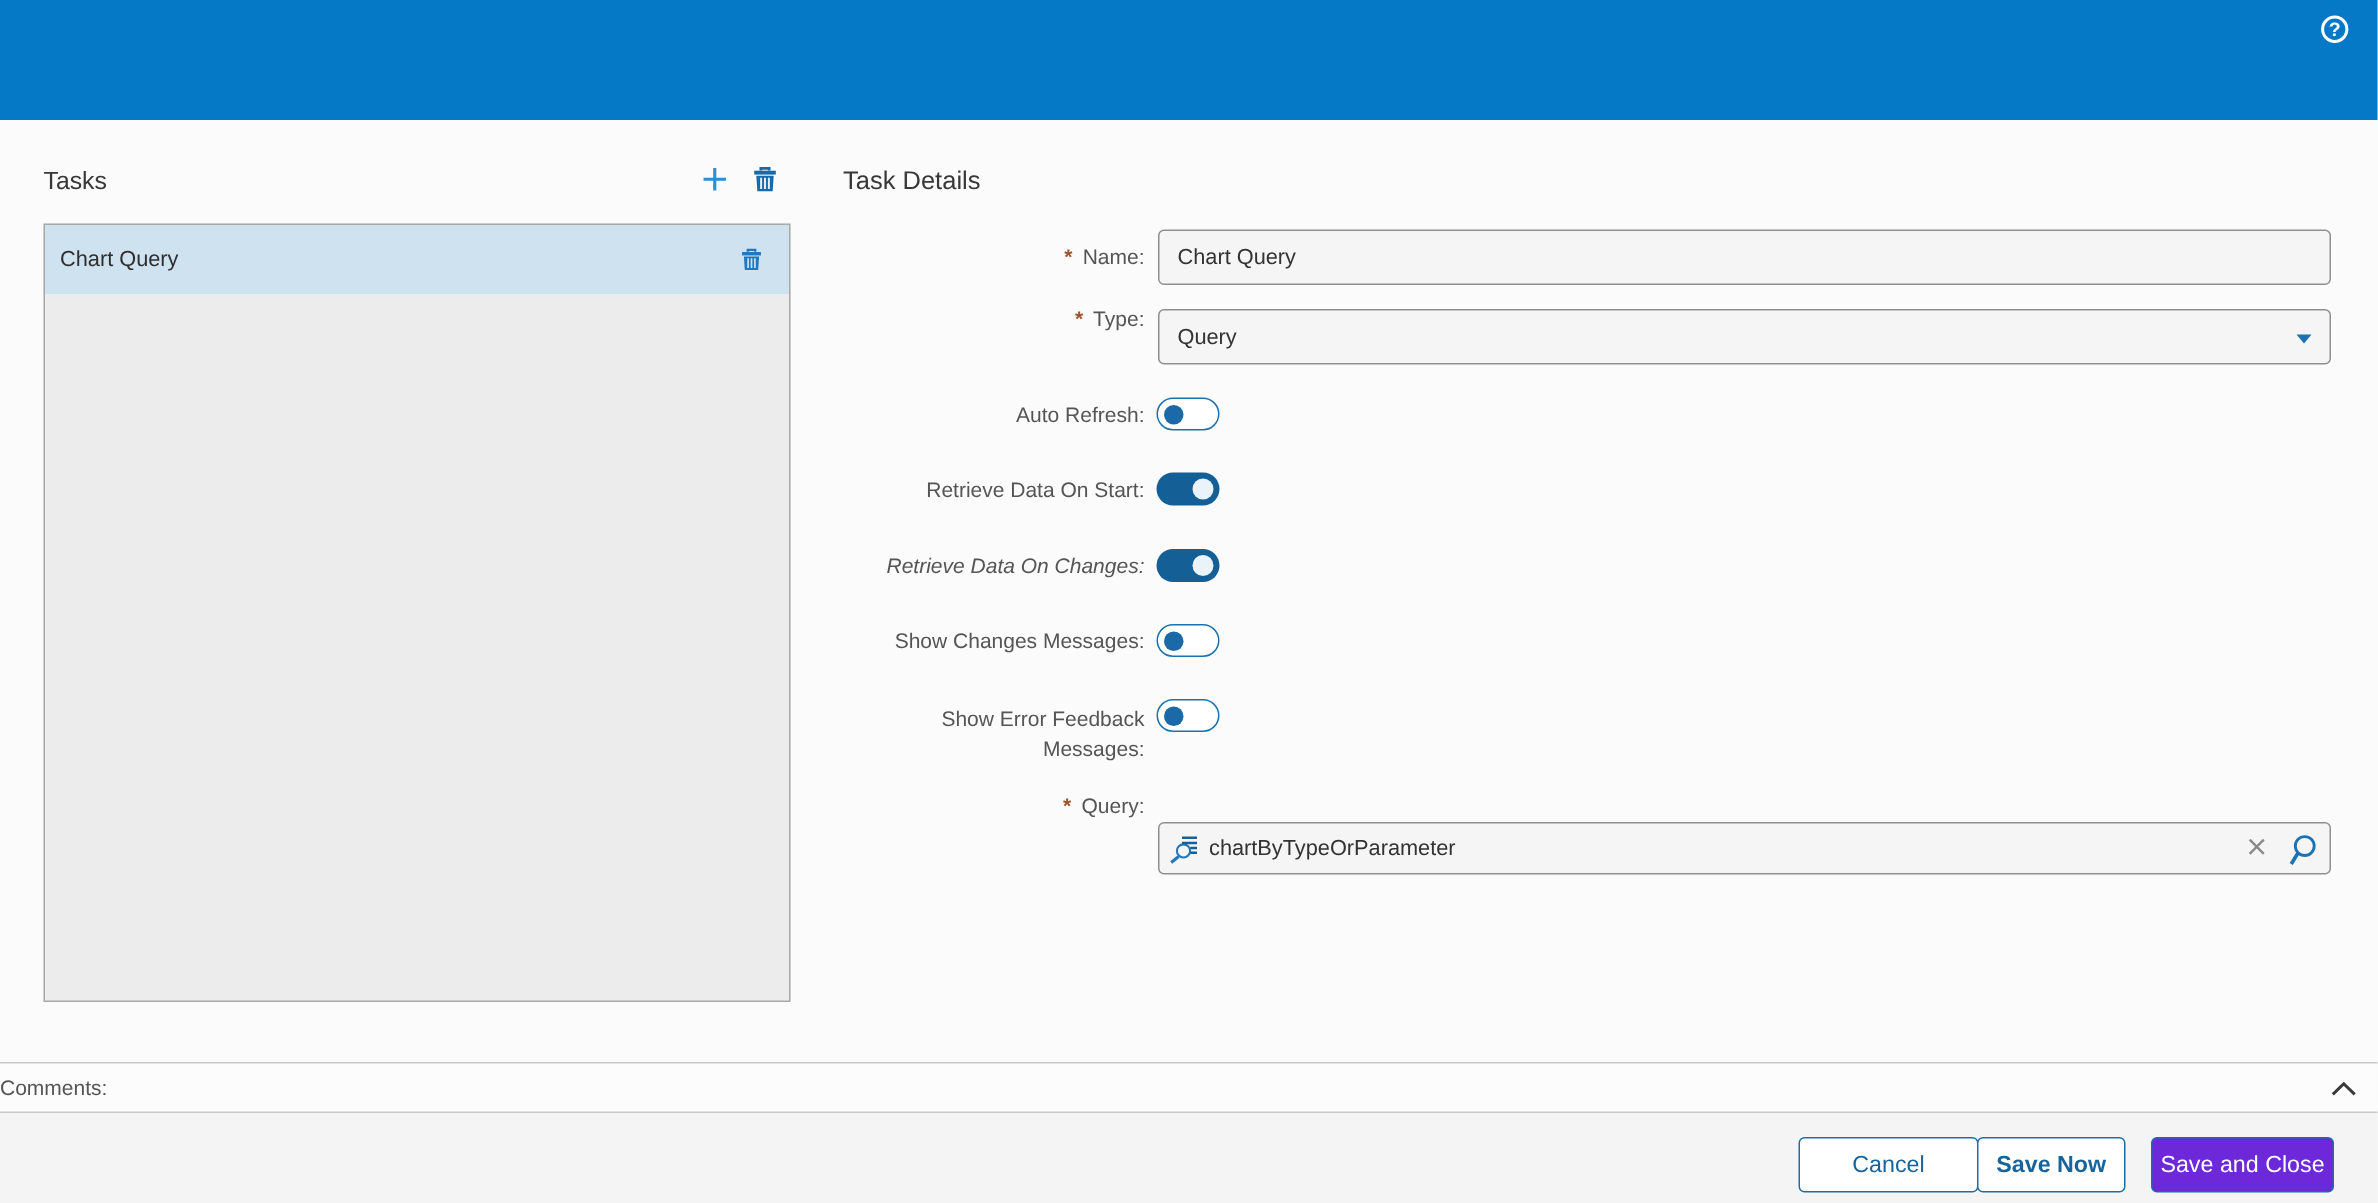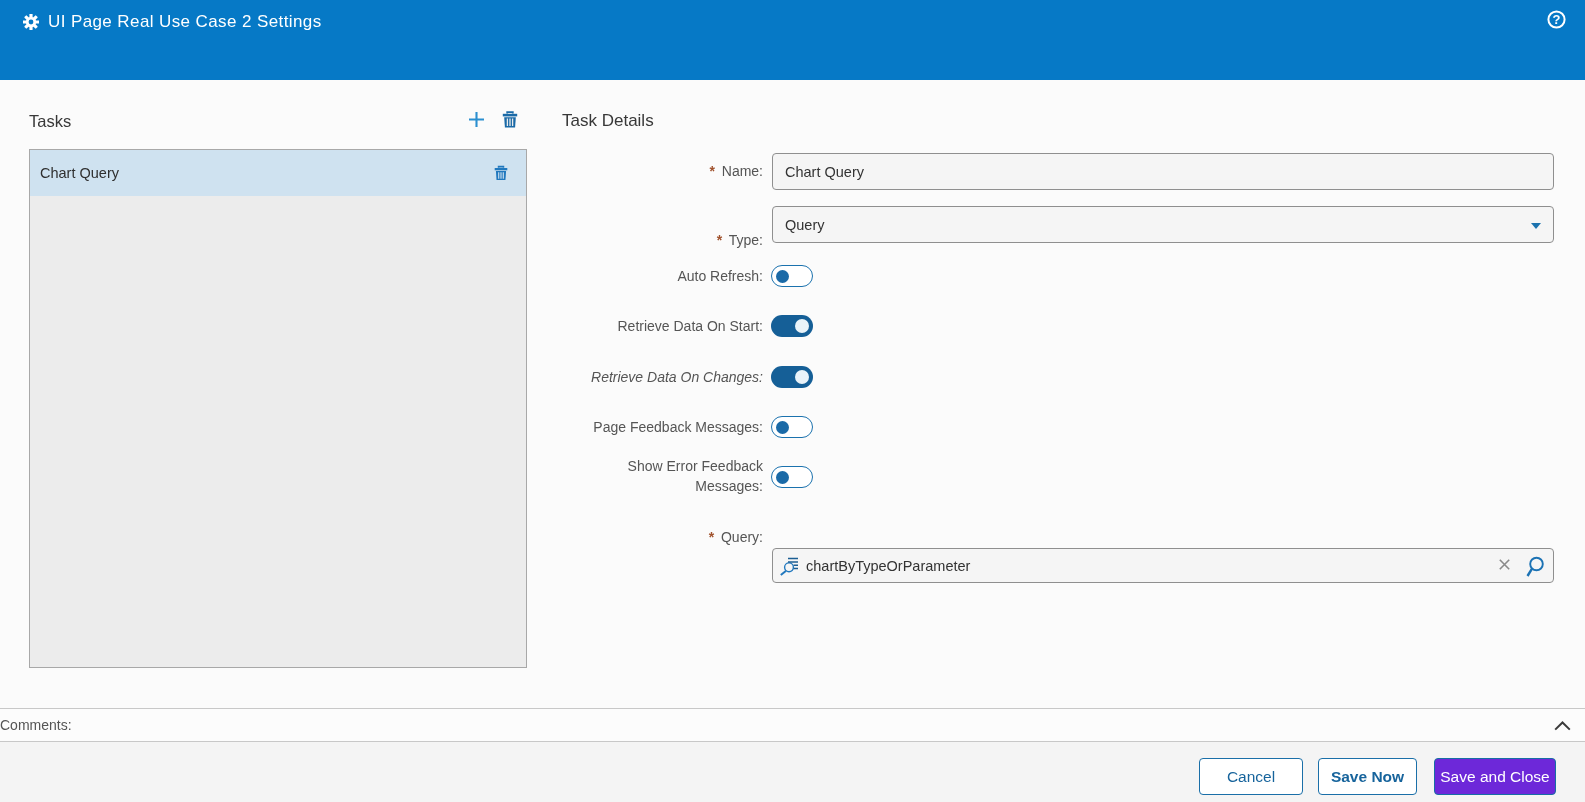--- a/index.html
+++ b/index.html
@@ -31,37 +31,20 @@
 .caret { position:absolute; right:12px; top:16px; width:0; height:0; border-left:5.5px solid transparent; border-right:5.5px solid transparent; border-top:6.5px solid #1b72ae; }
 .comments { position:absolute; left:0; top:708px; width:1585px; height:34px; background:#fcfcfc; border-top:1px solid #c8c8c8; border-bottom:1px solid #c8c8c8; display:flex; align-items:center; font-size:14px; color:#555; }
 .footer { position:absolute; left:0; top:742px; width:1585px; height:60px; background:#f4f4f4; }
 .btn { position:absolute; top:16px; height:37px; border-radius:4px; font-family:"Liberation Sans", sans-serif; font-size:15.5px; display:flex; align-items:center; justify-content:center; }
 .btn.ghost { background:#fff; border:1px solid #1a6fa8; color:#17649c; }
 .btn.primary { background:#6d28d9; border:1px solid #176da5; color:#fff; }
 </style>
 </head>
 <body>
 <div class="header">
-  <div class="titlebar">
-    <svg width="16" height="16" viewBox="-8 -8 16 16">
-        <g fill="#fff">
-          <circle r="5.2"></circle>
-          <rect x="-1.6" y="-8.2" width="3.2" height="4" rx="0.8" transform="rotate(0)"></rect>
-          <rect x="-1.6" y="-8.2" width="3.2" height="4" rx="0.8" transform="rotate(45)"></rect>
-          <rect x="-1.6" y="-8.2" width="3.2" height="4" rx="0.8" transform="rotate(90)"></rect>
-          <rect x="-1.6" y="-8.2" width="3.2" height="4" rx="0.8" transform="rotate(135)"></rect>
-          <rect x="-1.6" y="-8.2" width="3.2" height="4" rx="0.8" transform="rotate(180)"></rect>
-          <rect x="-1.6" y="-8.2" width="3.2" height="4" rx="0.8" transform="rotate(225)"></rect>
-          <rect x="-1.6" y="-8.2" width="3.2" height="4" rx="0.8" transform="rotate(270)"></rect>
-          <rect x="-1.6" y="-8.2" width="3.2" height="4" rx="0.8" transform="rotate(315)"></rect>
-        </g>
-        <circle r="2.4" fill="#0679c6"></circle>
-      </svg>
-    <span class="title">UI Page Real Use Case 2 Settings</span>
-  </div>
   <svg class="help" width="19" height="19" viewBox="0 0 19 19">
       <circle cx="9.5" cy="9.5" r="8.1" fill="none" stroke="#fff" stroke-width="2"></circle>
       <text x="9.5" y="14" text-anchor="middle" fill="#fff" font-size="13" font-weight="bold" font-family="Liberation Sans">?</text>
     </svg>
 </div>
 
 <div class="lefthead">
   <span class="t">Tasks</span>
   <span class="icons">
     <svg width="17" height="17" viewBox="0 0 17 17">
@@ -84,44 +67,44 @@
         <path d="M5.4 7.5v7.5M8 7.5v7.5M10.6 7.5v7.5" stroke="#cfe2f0" stroke-width="1.3"></path>
       </svg>
   </div>
 </div>
 
 <div class="rhead">Task Details</div>
 
 <div class="flabel" style="top:163px;"><span class="req">*</span> Name:</div>
 <div class="finput" style="top:153px;">Chart Query</div>
 
-<div class="flabel" style="top:232px;"><span class="req">*</span> Type:</div>
+<div class="flabel" style="top:204px;"><span class="req">*</span> Type:</div>
 <div class="finput" style="top:206px;">Query<span class="caret"></span></div>
 
 <div class="flabel" style="top:268px;">Auto Refresh:</div>
 <div class="toggle off" style="top:265px;">
     <span class="knob"></span>
   </div>
 
 <div class="flabel" style="top:318px;">Retrieve Data On Start:</div>
 <div class="toggle on" style="top:315px;">
     <span class="knob"></span>
   </div>
 
 <div class="flabel" style="top:369px;font-style:italic;">Retrieve Data On Changes:</div>
 <div class="toggle on" style="top:366px;">
     <span class="knob"></span>
   </div>
 
-<div class="flabel" style="top:419px;">Page Feedback Messages:</div>
+<div class="flabel" style="top:419px;">Show Changes Messages:</div>
 <div class="toggle off" style="top:416px;">
     <span class="knob"></span>
   </div>
 
-<div class="flabel" style="top:456px; line-height:20px;">Show Error Feedback<br>Messages:</div>
+<div class="flabel" style="top:469px; line-height:20px;">Show Error Feedback<br>Messages:</div>
 <div class="toggle off" style="top:466px;">
     <span class="knob"></span>
   </div>
 
 <div class="flabel" style="top:529px;"><span class="req">*</span> Query:</div>
 <div class="finput" style="top:524px; height:35px; padding:0 10px 0 33px;margin-top:24px;">
   <svg width="22" height="24" viewBox="0 0 22 24" style="position:absolute; left:7px; top:6px;">
       <circle cx="9" cy="12.3" r="4.4" fill="none" stroke="#2178be" stroke-width="1.4"></circle>
       <path d="M5.8 16L0.8 20" stroke="#2178be" stroke-width="2"></path>
       <path d="M8 3.5h10M8 7h10M13.5 10.3h4.5M13.5 13.5h4.5" stroke="#1b5e93" stroke-width="1.6"></path>
@@ -135,16 +118,16 @@
       <path d="M6 12.7L1.5 20" stroke="#1b72b4" stroke-width="2.4"></path>
     </svg>
 </div>
 
 <div class="comments">Comments:
   <svg style="position:absolute; right:14px; top:12px;" width="17" height="10" viewBox="0 0 17 10">
       <path d="M1.2 8.6L8.5 1.5l7.3 7.1" fill="none" stroke="#3a3a3a" stroke-width="2"></path>
     </svg>
 </div>
 <div class="footer">
-  <div class="btn ghost" style="left:1199px; width:104px;">Cancel</div>
+  <div class="btn ghost" style="left:1199px; width:120px;">Cancel</div>
   <div class="btn ghost" style="left:1318px; width:99px;font-weight:bold;">Save Now</div>
   <div class="btn primary" style="left:1434px; width:122px;">Save and Close</div>
 </div>
 
 </body></html>

